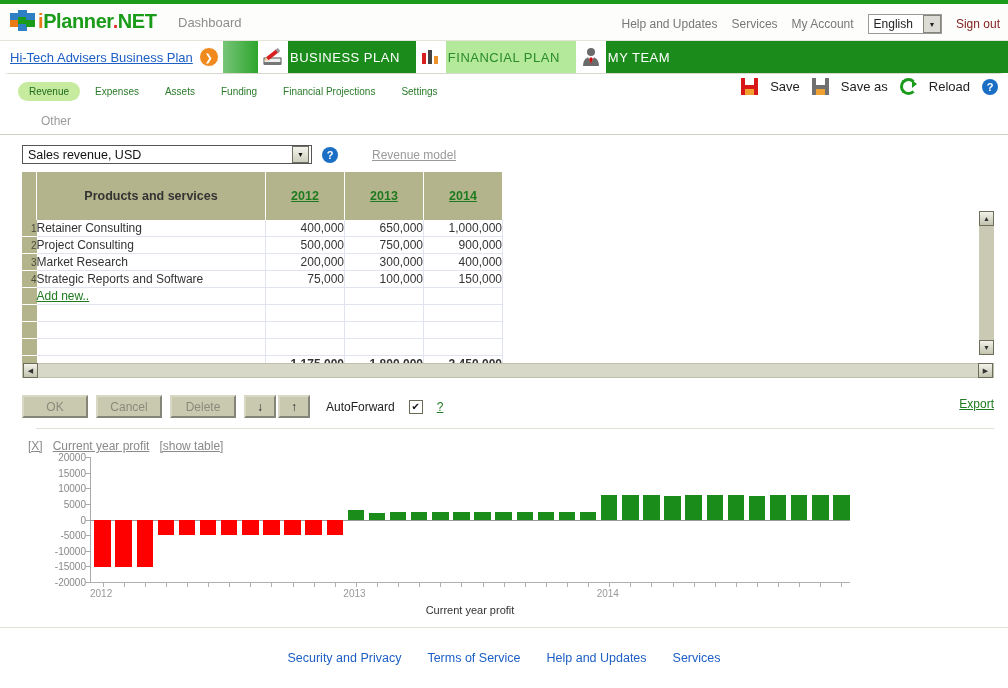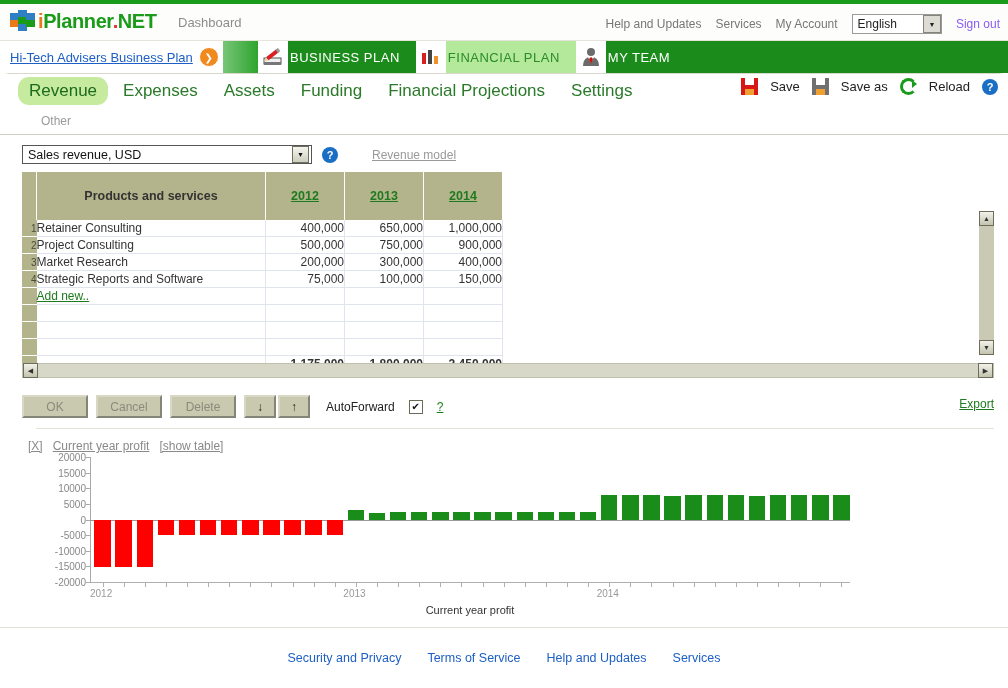--- a/index.html
+++ b/index.html
@@ -17,44 +17,44 @@
   .lb{position:absolute;width:9px;height:7px;}
   .logo-text{font-size:20px;font-weight:bold;letter-spacing:-.4px;}
   .logo-i{color:#e87b18;}
   .logo-planner{color:#1a9c1a;}
   .logo-dot{color:#e03030;}
   .logo-net{color:#1a9c1a;}
   .dashboard{position:absolute;left:178px;top:11px;color:#8d8d8d;font-size:13px;}
   .hdr-right{position:absolute;right:8px;top:10px;display:flex;align-items:center;gap:14px;}
   .hdr-link{color:#777;font-size:12px;text-decoration:none;cursor:pointer;}
   .lang-sel{border:1px solid #9a9a9a;background:#fff;height:18px;display:flex;align-items:center;
-            padding:0 0 0 5px;font-size:12px;color:#222;gap:16px;}
+            padding:0 0 0 5px;font-size:12px;color:#222;}
   .lang-arrow{width:16px;height:16px;margin-left:10px;background:#dcdcd4;border:1px solid #848478;
               display:flex;align-items:center;justify-content:center;font-size:7px;color:#222;}
-  .signout{color:#8b5cf6;font-size:12px;font-weight:normal;text-decoration:none;cursor:pointer;}
+  .signout{color:#7f1d1d;font-size:12px;font-weight:normal;text-decoration:none;cursor:pointer;}
   
   .planbar{height:32px;background:#fff;display:flex;align-items:stretch;border-bottom:1px solid #d8d8cc;border-radius:9px;}
   .plan-name{position:relative;display:flex;align-items:center;padding-left:10px;width:248px;
              background:linear-gradient(to right,#ffffff 0%,#ffffff 62%,#2da52d 100%);}
   .plan-name-inner{background:#fff;padding-right:4px;display:flex;align-items:center;height:100%;}
   .plan-name a{color:#1d5fc4;font-size:13px;text-decoration:underline;cursor:pointer;}
   .arrow-badge{width:18px;height:18px;border-radius:50%;background:#f08a1e;color:#fff;
                display:flex;align-items:center;justify-content:center;font-size:10px;margin-left:6px;
                border:1px solid #fff;}
   .ptab{display:flex;align-items:center;height:100%;font-size:13px;letter-spacing:.5px;}
   .ptab .ico{width:30px;height:26px;background:#fff;display:flex;align-items:center;justify-content:center;
              margin-right:0px;}
   .ptab .lbl{padding:0 16px 0 2px;height:100%;display:flex;align-items:center;}
   .ptab.dark .lbl{background:#1b8c1b;color:#fff;}
   .ptab.active .lbl{background:#b4e89a;color:#2a8c2a;}
   .plan-fill{flex:1;background:#1b8c1b;}
   
   .sectionnav{height:34px;display:flex;align-items:center;padding-left:18px;gap:4px;position:relative;
               background:#fff;}
-  .snav{font-size:17px;color:#2a7a2a;padding:4px 11px;border-radius:11px;cursor:pointer;}
+  .snav{font-size:10px;color:#2a7a2a;padding:4px 11px;border-radius:11px;cursor:pointer;}
   .snav.active{background:#c6ea9e;color:#1d6b1d;}
   .toolbar{position:absolute;right:10px;top:4px;display:flex;align-items:center;gap:12px;}
   .tbitem{display:flex;align-items:center;gap:12px;cursor:pointer;font-size:13px;color:#222;}
   .floppy{width:17px;height:17px;position:relative;}
   .floppy .body{position:absolute;inset:0;}
   .floppy .shutter{position:absolute;left:4px;top:0;width:9px;height:7px;background:#fff;}
   .floppy .label{position:absolute;left:4px;bottom:0;width:9px;height:6px;background:#f0a030;}
   .reload{width:17px;height:17px;border-radius:50%;border:3px solid #1b9b1b;border-right-color:transparent;
           position:relative;box-sizing:border-box;}
   .reload:after{content:"";position:absolute;right:-3px;top:-1px;border-left:5px solid #1b9b1b;

